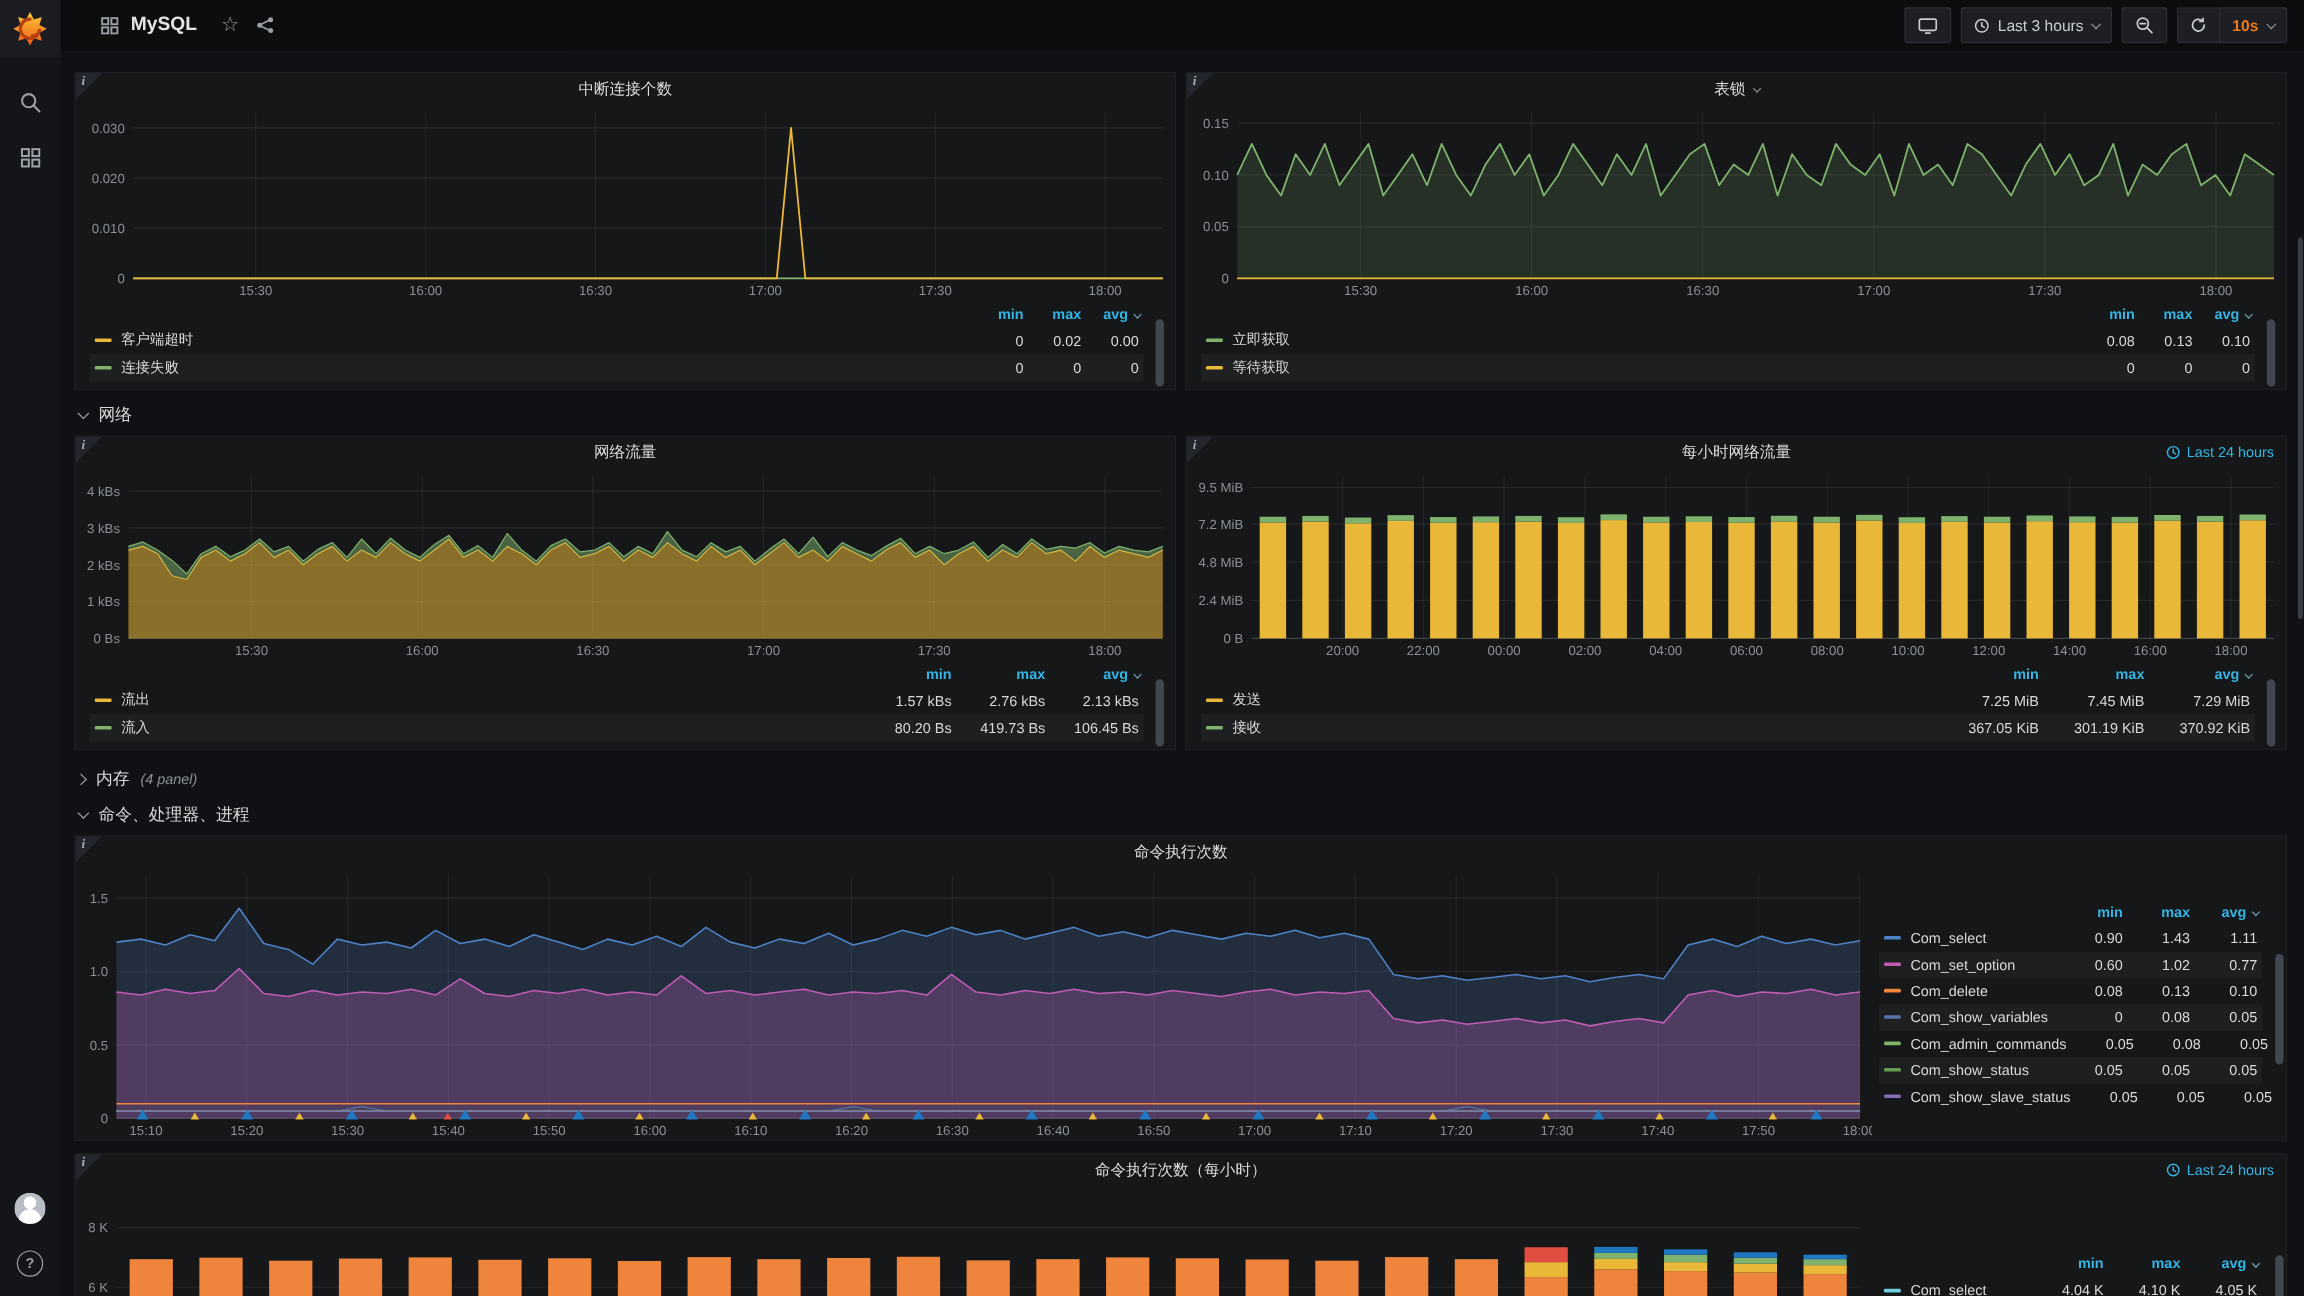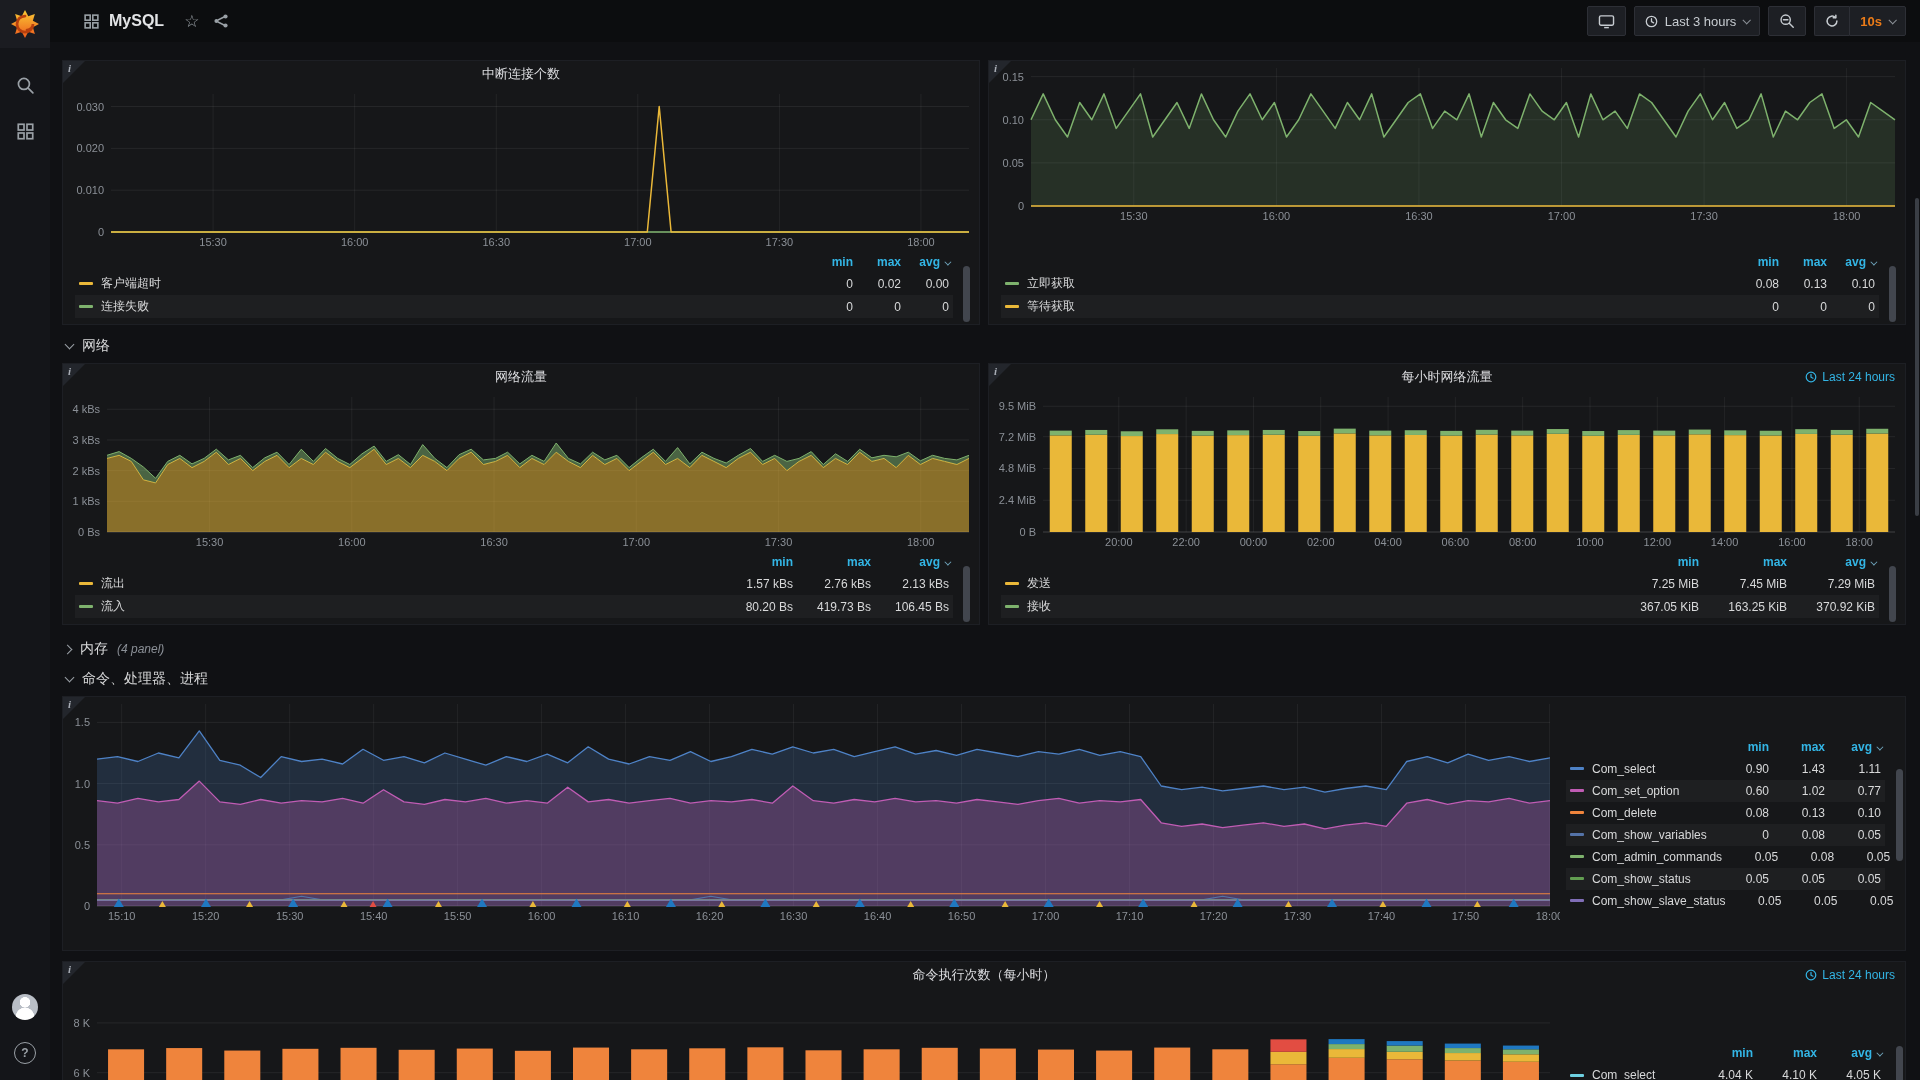--- a/index.html
+++ b/index.html
@@ -234,20 +234,24 @@
       <span class="lval" style="width:48px">0</span>
             </div>
             <span class="lg-thumb"></span>
           </div>
       </div>
     </section>
     <section class="panel">
       <div class="corner">
           <i>i</i>
         </div>
+      <div class="p-header">
+        <span>表锁</span>
+        <span class="chev"></span>
+      </div>
       <div class="p-body">
         <div class="chart">
             <svg>
               <line x1="144.816" y1="7" x2="144.816" y2="145" stroke="rgba(255,255,255,0.06)" stroke-width="1"></line>
               <text x="144.816" y="159" text-anchor="middle" fill="#8b9097" font-size="11">15:30</text>
               <line x1="287.376" y1="7" x2="287.376" y2="145" stroke="rgba(255,255,255,0.06)" stroke-width="1"></line>
               <text x="287.376" y="159" text-anchor="middle" fill="#8b9097" font-size="11">16:00</text>
               <line x1="429.93600000000004" y1="7" x2="429.93600000000004" y2="145" stroke="rgba(255,255,255,0.06)" stroke-width="1"></line>
               <text x="429.93600000000004" y="159" text-anchor="middle" fill="#8b9097" font-size="11">16:30</text>
               <line x1="572.496" y1="7" x2="572.496" y2="145" stroke="rgba(255,255,255,0.06)" stroke-width="1"></line>
@@ -501,21 +505,21 @@
       <span class="lval" style="width:88px">7.45 MiB</span>
       <span class="lval" style="width:88px">7.29 MiB</span>
             </div>
             <div class="lrow">
       <span class="lname">
         <span class="ldash" style="background:#7EB26D"></span>
                 <span>接收</span>
               </span>
       <span class="sp"></span>
       <span class="lval" style="width:88px">367.05 KiB</span>
-      <span class="lval" style="width:88px">163.25 KiB</span>
+      <span class="lval" style="width:88px">301.19 KiB</span>
       <span class="lval" style="width:88px">370.92 KiB</span>
             </div>
             <span class="lg-thumb"></span>
           </div>
       </div>
     </section>
   </div>
 
   <div class="rowhead" style="margin-top:15px">
     <span class="chev-r"></span>
@@ -525,20 +529,23 @@
 
   <div class="rowhead">
     <span class="chev-d"></span>
     <span>命令、处理器、进程</span>
   </div>
 
   <section class="panel" style="height:255px">
     <div class="corner">
         <i>i</i>
       </div>
+    <div class="p-header">
+      <span>命令执行次数</span>
+    </div>
     <div class="p-body row">
       <div class="chart">
           <svg>
             <line x1="58.701" y1="7" x2="58.701" y2="209" stroke="rgba(255,255,255,0.06)" stroke-width="1"></line>
             <text x="58.701" y="223" text-anchor="middle" fill="#8b9097" font-size="11">15:10</text>
             <line x1="142.6844" y1="7" x2="142.6844" y2="209" stroke="rgba(255,255,255,0.06)" stroke-width="1"></line>
             <text x="142.6844" y="223" text-anchor="middle" fill="#8b9097" font-size="11">15:20</text>
             <line x1="226.6678" y1="7" x2="226.6678" y2="209" stroke="rgba(255,255,255,0.06)" stroke-width="1"></line>
             <text x="226.6678" y="223" text-anchor="middle" fill="#8b9097" font-size="11">15:30</text>
             <line x1="310.6512" y1="7" x2="310.6512" y2="209" stroke="rgba(255,255,255,0.06)" stroke-width="1"></line>

